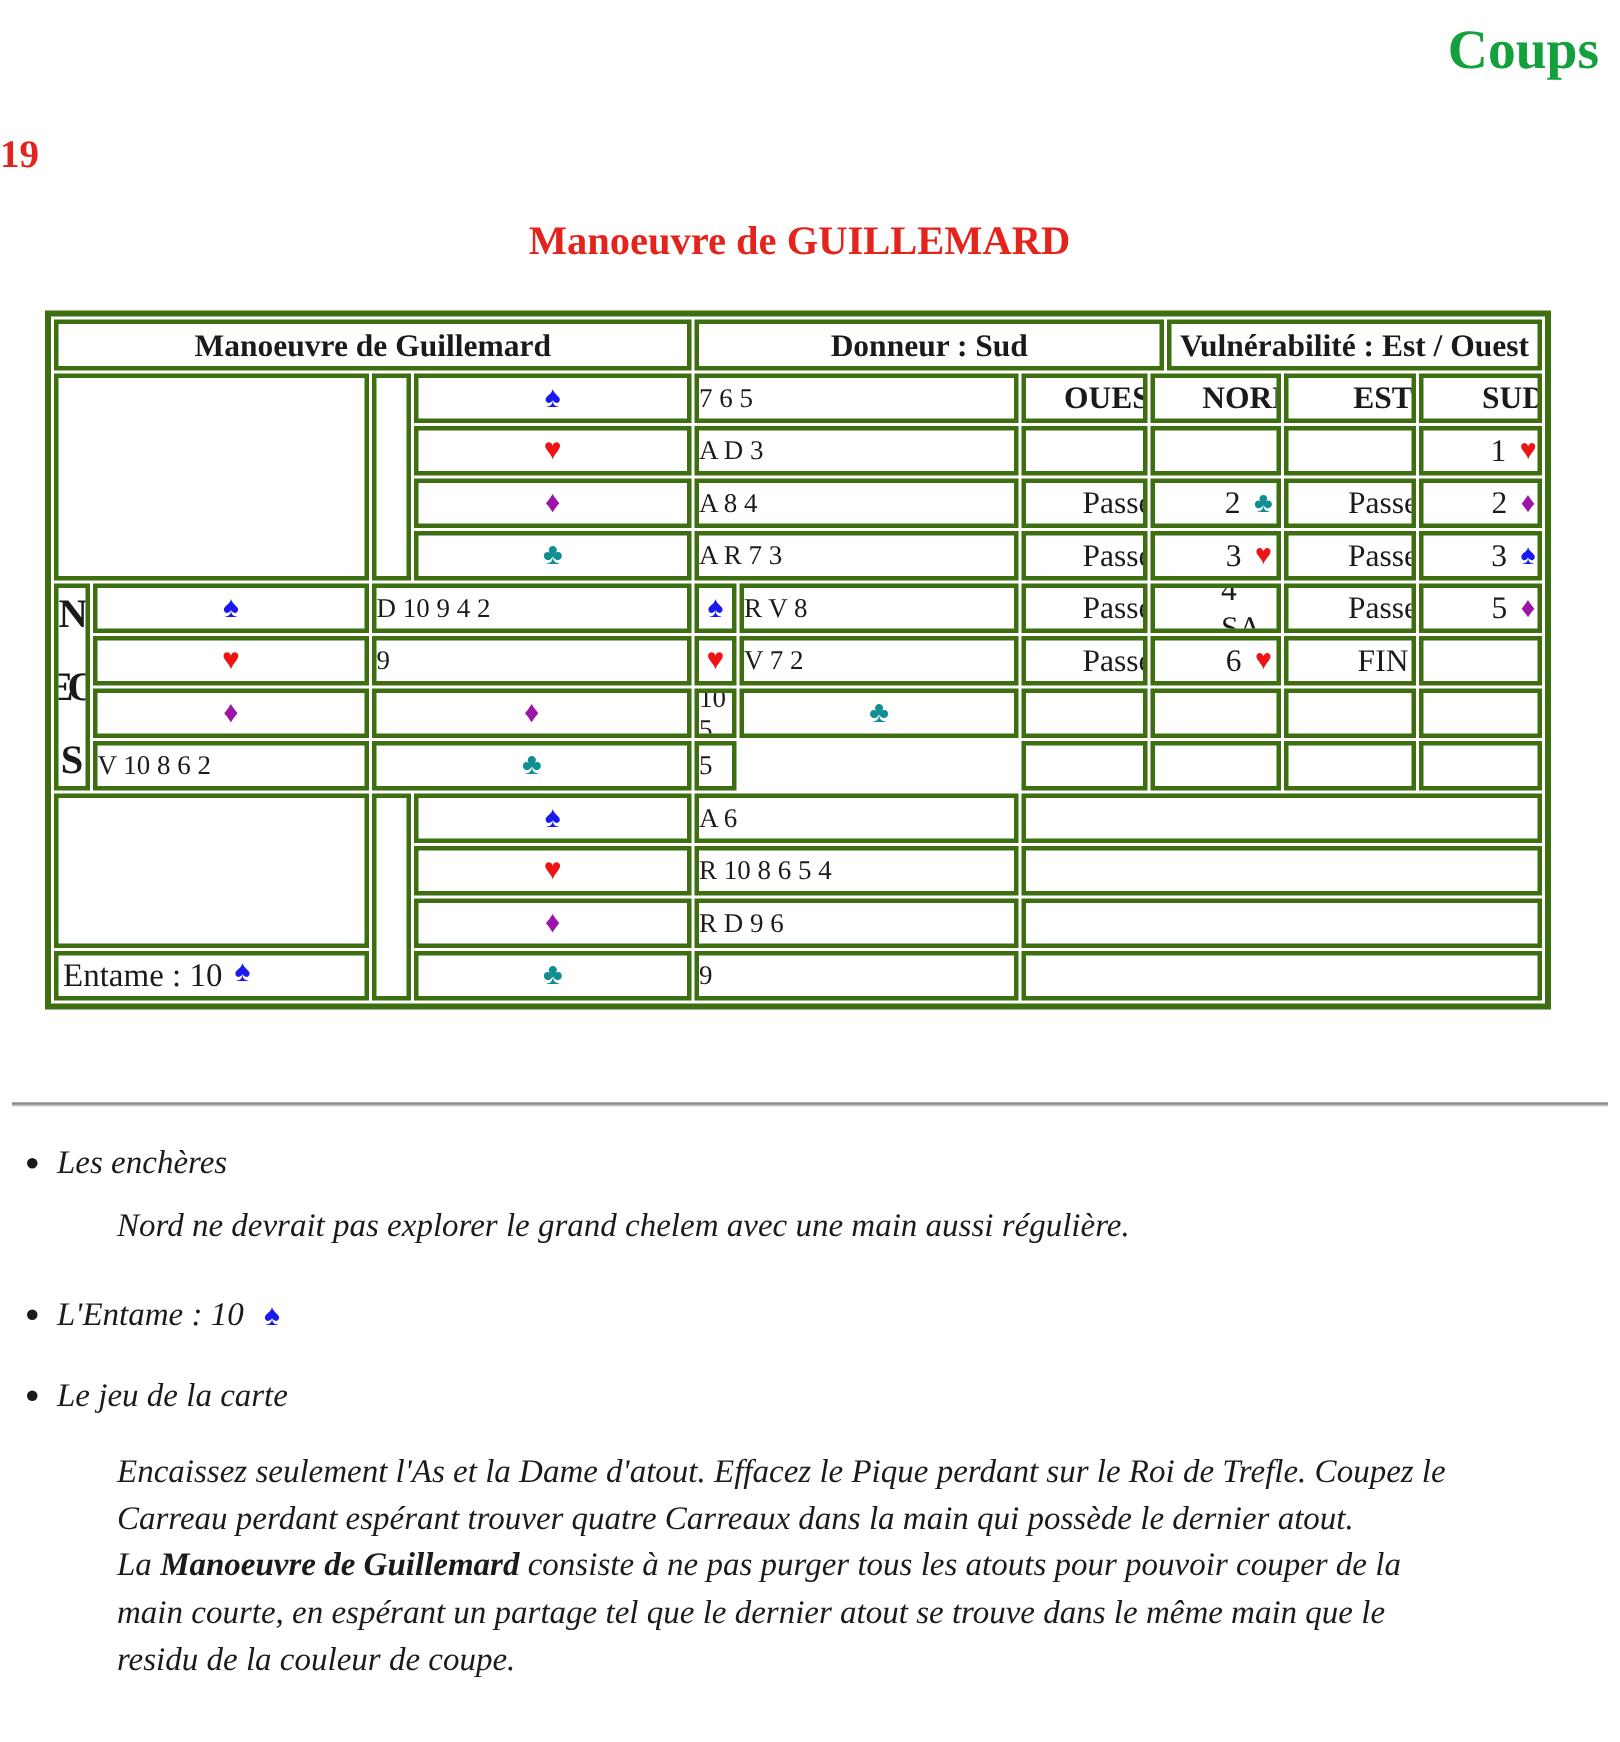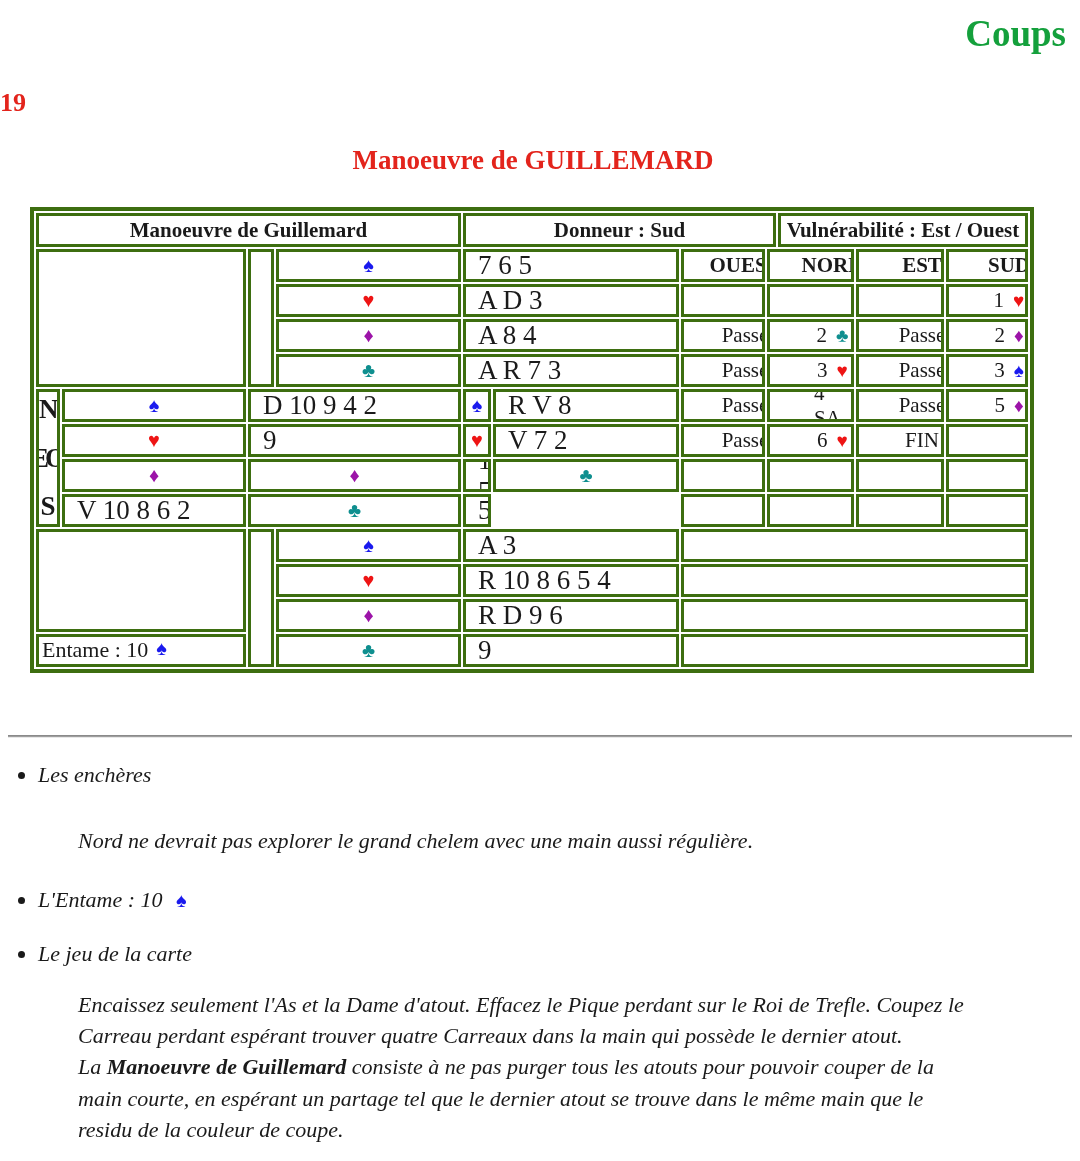--- a/index.html
+++ b/index.html
@@ -48,21 +48,21 @@
   .deal-left{ display:flex; flex-direction:column; gap:2px; }
   .band{ display:grid; grid-template-rows:repeat(4,33px); gap:2px; }
   .band-ns{ grid-template-columns:210px 26px 185px 1fr; }
   .band-ew{ grid-template-columns:24px 184px 213px 28px 1fr; }
   .span4{ grid-row:1 / span 4; }
   .span3{ grid-row:1 / span 3; }
   .suit-cell{
     display:flex; align-items:center; justify-content:center; font-size:20px;
   }
   .cards-cell{
-    display:flex; align-items:center; padding-left:12px; font-size:27px;
+    display:flex; align-items:center; padding-left:0; font-size:18px;
   }
   .entame-cell{
     display:flex; align-items:flex-start; padding-left:3px; font-size:22px;
   }
   .entame-cell .sym{ margin-left:8px; font-size:20px; }
   .compass{ position:relative; font-weight:bold; font-size:27px; }
   .compass .n{ position:absolute; top:2px; left:0; right:0; text-align:center; }
   .compass .s{ position:absolute; bottom:2px; left:0; right:0; text-align:center; }
   .compass .o{ position:absolute; left:6px; top:50%; transform:translateY(-50%); }
   .compass .e{ position:absolute; right:8px; top:50%; transform:translateY(-50%); }
@@ -82,21 +82,21 @@
   .heart{ color:var(--heart); }
   .diamond{ color:var(--diamond); }
   .club{ color:var(--club); }
   
   .rule{
     margin:62px 8px 0 8px; height:3px; background:#9e9e9e;
     border-bottom:1px solid #e8e8e8; border-top:1px solid #8a8a8a;
   }
   .notes{ margin:24px 0 0 0; padding-left:38px; font-size:22px; }
   .notes li{ margin-bottom:28px;font-style:italic; }
-  .indent-para{ margin:38px 0 30px 40px; line-height:1.4; max-width:880px; }
+  .indent-para{ margin:14px 0 30px 40px; line-height:1.4; max-width:880px; }
   .play-para{ margin:22px 0 0 40px; line-height:1.42; max-width:905px; }
   .bold{ font-weight:bold; }
   .li-suit{ margin-left:8px; font-size:20px; }
 </style>
 </head>
 <body>
 
 <div class="title-main">Coups</div>
 <div class="title-num">19</div>
 <div class="title-sub">Manoeuvre de GUILLEMARD</div>
@@ -154,21 +154,21 @@
         <div class="cell suit-cell club">♣</div>
         <div class="cell cards-cell">V 10 8 6 2</div>
         <div class="cell suit-cell club">♣</div>
         <div class="cell cards-cell">D 5 4</div>
       </div>
 
       <div class="band band-ns">
         <div class="cell span3"></div>
 
         <div class="cell suit-cell spade">♠</div>
-        <div class="cell cards-cell">A 3</div>
+        <div class="cell cards-cell">A 6</div>
         <div class="cell span4"></div>
 
         <div class="cell suit-cell heart">♥</div>
         <div class="cell cards-cell">R 10 8 6 5 4</div>
 
         <div class="cell suit-cell diamond">♦</div>
         <div class="cell cards-cell">R D 9 6</div>
 
         <div class="cell entame-cell">
           <span>Entame : 10</span>

